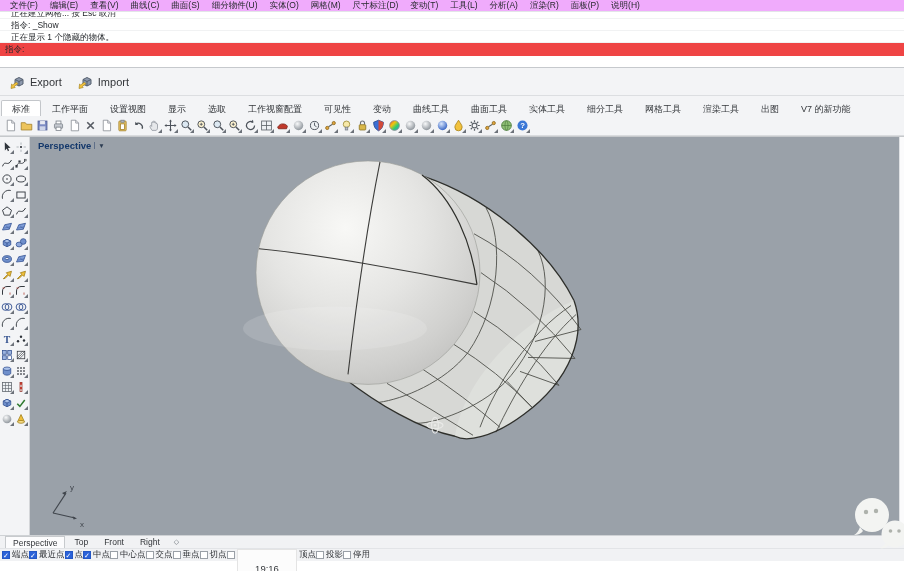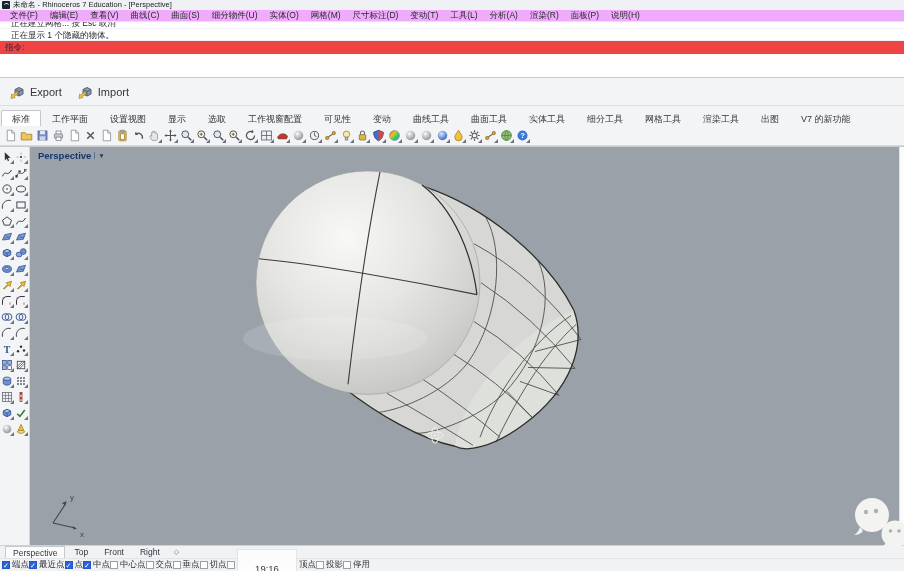--- a/index.html
+++ b/index.html
@@ -301,24 +301,20 @@
   <symbol id="s-export" viewBox="0 0 16 16">
         <path d="M5 5.5l4-2 4 2V10l-4 2-4-2z" fill="#8d99ad" stroke="#55606f"></path>
         <path d="M5 5.5l4 2 4-2M9 7.5V12" fill="none" stroke="#55606f"></path>
         <path d="M1 14.5l4.2-1-.9-1.1L8 9.8 6.4 8.2l-3.7 2.7-1.1-.9z" fill="#f2c23e" stroke="#9c7b14" stroke-width=".6"></path>
       </symbol>
 </defs>
 </svg>
 
 <div class="app">
 
-  <div class="titlebar">
-    <span class="appicon"></span>
-    <span>未命名 - Rhinoceros 7 Education - [Perspective]</span>
-  </div>
 
   <div class="menubar" id="menubar">
       <span class="menu-item">文件(F)</span>
       <span class="menu-item">编辑(E)</span>
       <span class="menu-item">查看(V)</span>
       <span class="menu-item">曲线(C)</span>
       <span class="menu-item">曲面(S)</span>
       <span class="menu-item">细分物件(U)</span>
       <span class="menu-item">实体(O)</span>
       <span class="menu-item">网格(M)</span>
@@ -326,20 +322,21 @@
       <span class="menu-item">变动(T)</span>
       <span class="menu-item">工具(L)</span>
       <span class="menu-item">分析(A)</span>
       <span class="menu-item">渲染(R)</span>
       <span class="menu-item">面板(P)</span>
       <span class="menu-item">说明(H)</span>
     </div>
 
   <div class="cmd">
     <div class="cmd-line">正在建立网格... 按 Esc 取消</div>
+    <div class="cmd-line">指令: _Show</div>
     <div class="cmd-line">正在显示 1 个隐藏的物体。</div>
     <div class="cmd-prompt">指令:</div>
   </div>
 
   <div class="filebar">
     <span class="filebtn">
       <svg viewBox="0 0 16 16">
           <use href="#s-export"></use>
         </svg>
       <span>Export</span>

